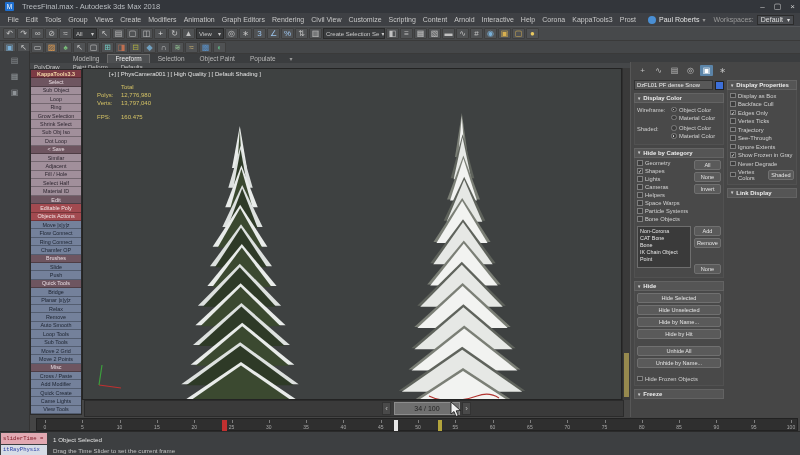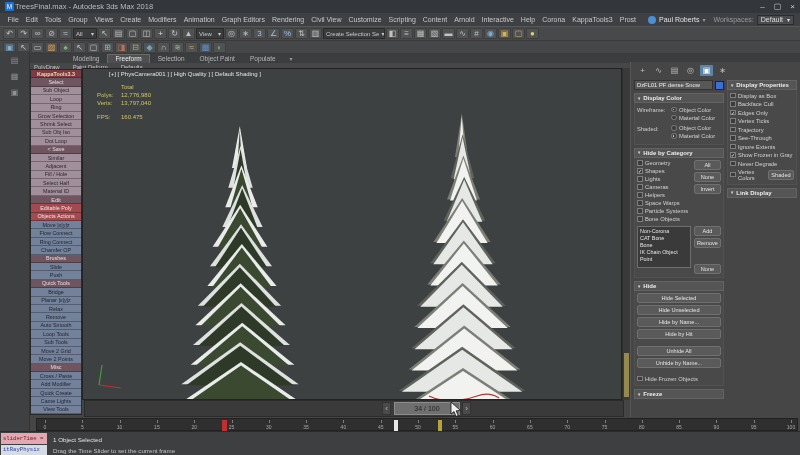--- a/index.html
+++ b/index.html
@@ -1,20 +1,20 @@
 <!DOCTYPE html>
 <html><head>
 <meta charset="utf-8">
 <style>
 *{box-sizing:border-box;margin:0;padding:0}
 body{background:#222;font-family:"Liberation Sans",sans-serif}
 #app{position:relative;width:800px;height:455px;background:#454545;overflow:hidden;font-family:"Liberation Sans",sans-serif;cursor:default}
 .ab{position:absolute}
 
-.titlebar{left:0;top:0;width:800px;height:13px;background:#33363b;display:flex;align-items:center;gap:1px;padding:0 5px;font-size:7.5px;color:#b8bcc0}
+.titlebar{left:0;top:0;width:800px;height:13px;background:#33363b;display:flex;align-items:center;gap:8px;padding:0 5px;font-size:7.5px;color:#b8bcc0}
 .appbadge{width:9px;height:9px;background:#1e6fd0;color:#fff;font-size:6.5px;display:flex;align-items:center;justify-content:center;border-radius:1px;flex:none}
 .winbtns{margin-left:auto;display:flex;gap:9px;color:#cfcfcf;font-size:8px}
 .winbtns span{cursor:pointer}
 
 .menubar{left:0;top:13px;width:800px;height:13px;background:#3e4044;display:flex;align-items:center;padding:0 4px;font-size:7px;color:#c8c8c8}
 .mitems{display:flex}
 .menu-item{padding:0 3.5px;white-space:nowrap}
 .mright{margin-left:auto;display:flex;align-items:center;gap:3px;padding-right:2px}
 .avatar{width:8px;height:8px;border-radius:50%;background:#4a8fd4;flex:none}
 .user{color:#e2e2e2}

